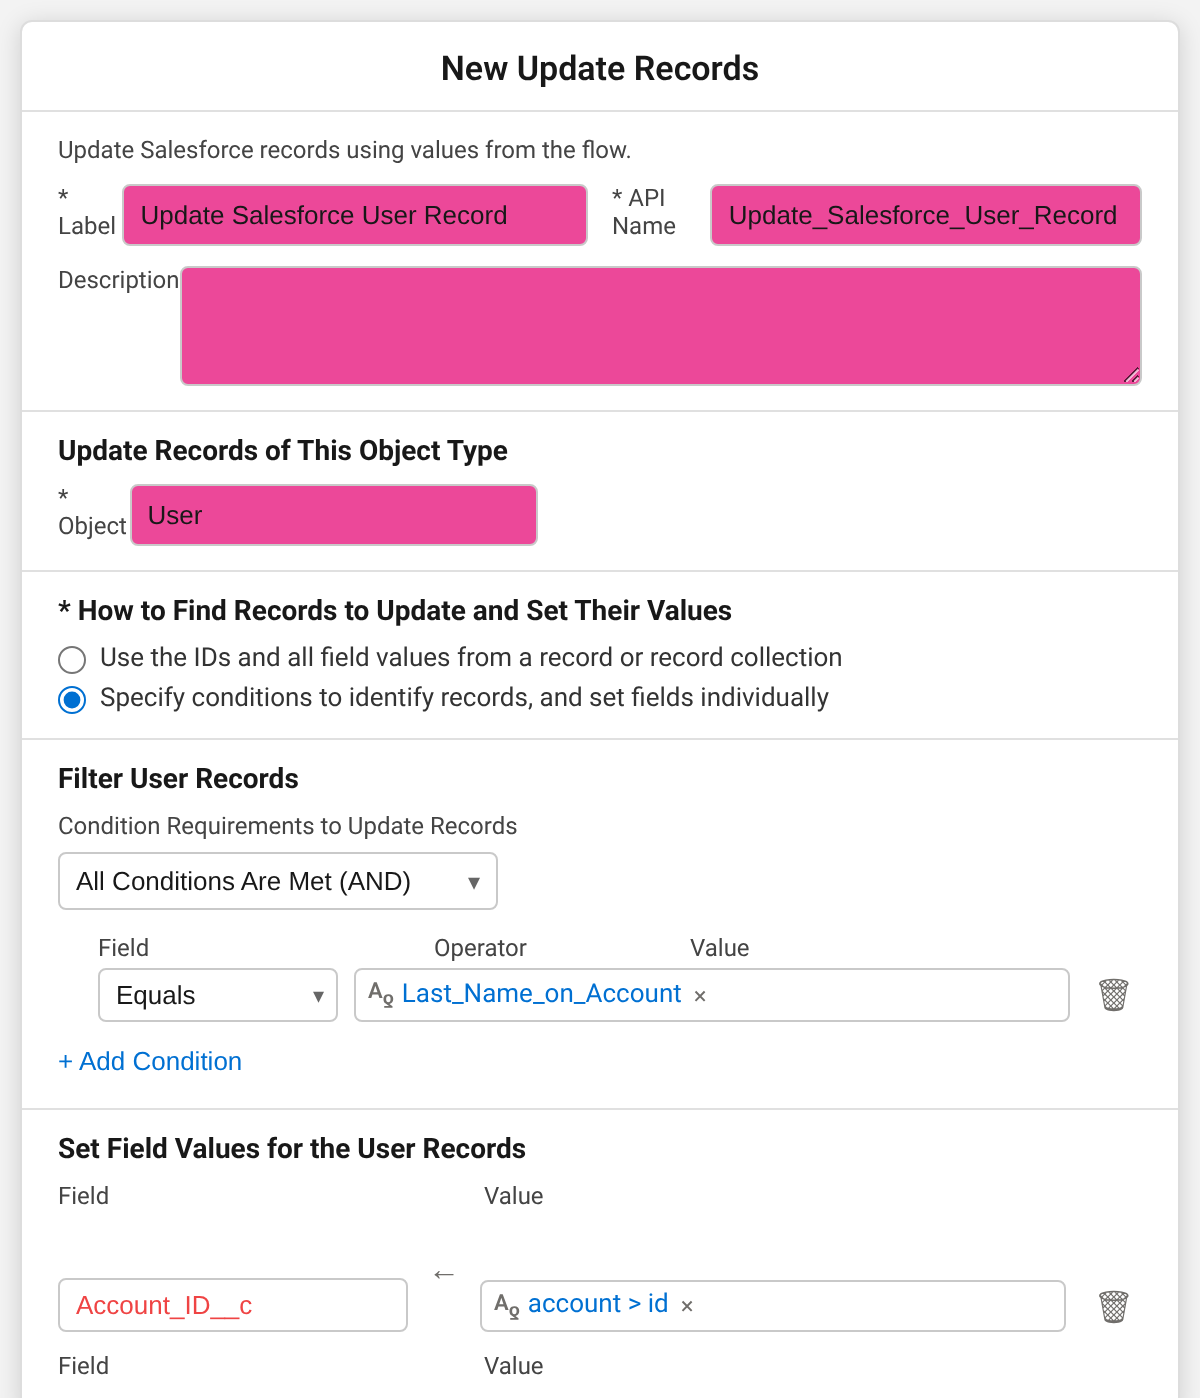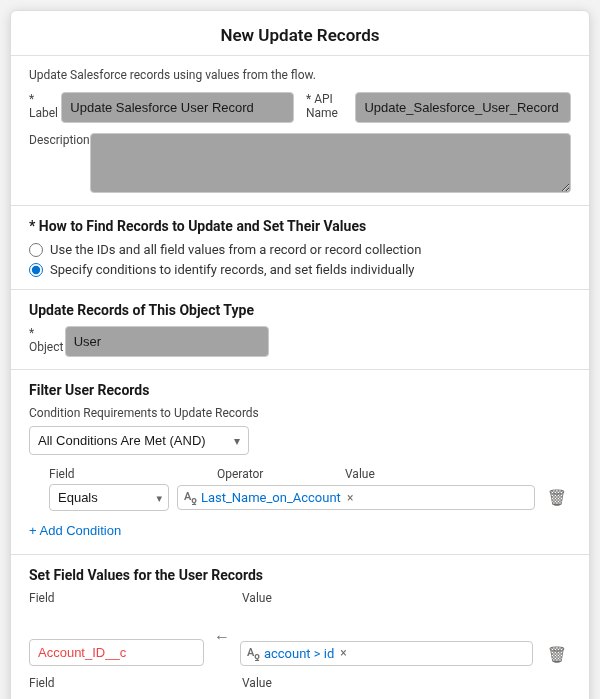--- a/index.html
+++ b/index.html
@@ -61,21 +61,21 @@
     }
     .form-group input[type="text"],
     .form-group textarea {
       border: 1px solid #c9c9c9;
       border-radius: 4px;
       padding: 6px 8px;
       font-size: 13px;
       color: #181818;
       width: 100%;
       outline: none;
-      background: #a3a3a3;
+      background: #ec4899;
     }
     .form-group textarea {
       height: 60px;
       resize: vertical;
     }
     .radio-group {
       display: flex;
       flex-direction: column;
       gap: 5px;
     }
@@ -280,42 +280,42 @@
       </div>
       <div class="form-group">
         <label>* API Name</label>
         <input type="text" value="Update_Salesforce_User_Record" style="">
       </div>
     </div>
 
     <div class="form-group">
       <label>Description</label>
       <textarea style=""></textarea>
+    </div>
+  </div>
+
+  <div class="section">
+    <div class="subsection-title">Update Records of This Object Type</div>
+    <div class="form-group" style="max-width:240px">
+      <label>* Object</label>
+      <input type="text" value="User" style="">
     </div>
   </div>
 
   <div class="section">
     <div class="section-title">* How to Find Records to Update and Set Their Values</div>
     <div class="radio-group">
       <label class="radio-item">
         <input type="radio" name="find_method" style="">
         <span>Use the IDs and all field values from a record or record collection</span>
       </label>
       <label class="radio-item">
         <input type="radio" name="find_method" checked="" style="">
         <span>Specify conditions to identify records, and set fields individually</span>
       </label>
-    </div>
-  </div>
-
-  <div class="section">
-    <div class="subsection-title">Update Records of This Object Type</div>
-    <div class="form-group" style="max-width:240px">
-      <label>* Object</label>
-      <input type="text" value="User" style="">
     </div>
   </div>
 
   <div class="section">
     <div class="subsection-title">Filter User Records</div>
     <div class="small-label" style="margin-bottom:6px;">Condition Requirements to Update Records</div>
     <div class="select-wrapper">
       <select>
         <option>All Conditions Are Met (AND)</option>
         <option>Any Condition Is Met (OR)</option>

